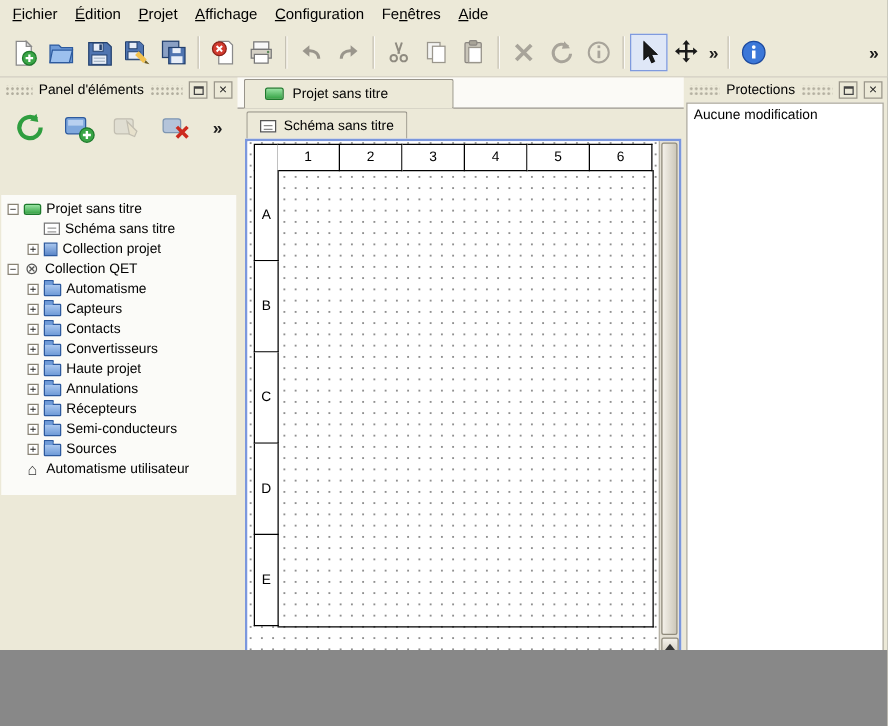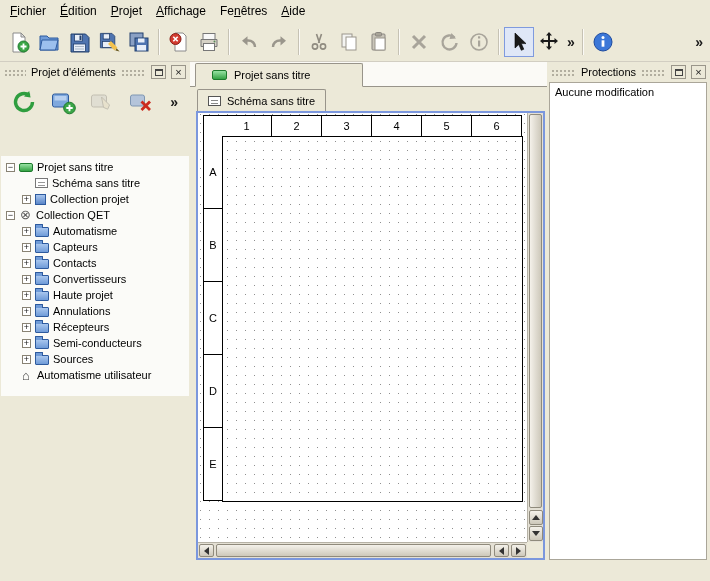--- a/index.html
+++ b/index.html
@@ -1,17 +1,17 @@
 <!DOCTYPE html>
 <html><head>
 <meta charset="utf-8">
 <style>
   *{box-sizing:border-box;margin:0;padding:0}
   body{background:#888;font-family:"Liberation Sans",sans-serif}
-  .app{position:relative;width:710px;height:581px;background:#ece9d8;overflow:hidden;color:#000;font-size:11px}
+  .app{position:relative;width:710px;height:520px;background:#ece9d8;overflow:hidden;color:#000;font-size:11px}
 
   
   .menubar{position:absolute;left:0;top:0;width:710px;height:22px;display:flex;align-items:center;padding-left:3px;background:#ece9d8}
   .menu-item{padding:3px 7px;font-size:12px;cursor:default}
   .menu-item u{text-decoration:underline}
 
   
   .toolbar{position:absolute;left:0;top:22px;width:710px;height:40px;display:flex;align-items:center;padding:0 4px;background:#ece9d8;border-bottom:1px solid #d2cec2}
   .tb{width:30px;height:30px;flex:0 0 auto;display:flex;align-items:center;justify-content:center;background:transparent;border:1px solid transparent;padding:0;cursor:default}
   .tb svg{display:block}
@@ -91,20 +91,21 @@
 <body>
 
 <div class="app">
 
   <div class="menubar">
     <div style="display:flex">
         <div class="menu-item"><u>F</u>ichier</div>
         <div class="menu-item"><u>É</u>dition</div>
         <div class="menu-item"><u>P</u>rojet</div>
         <div class="menu-item"><u>A</u>ffichage</div>
+        <div class="menu-item"><u>C</u>onfiguration</div>
         <div class="menu-item">Fe<u>n</u>êtres</div>
         <div class="menu-item"><u>A</u>ide</div>
       </div>
   </div>
 
   <div class="toolbar">
     <button class="tb">
         <svg width="22" height="22" viewBox="0 0 22 22">
           <path d="M5 2h8l4 4v15H5z" fill="#fff" stroke="#8a8a8a"></path>
           <path d="M13 2v4h4z" fill="#e0e0e0" stroke="#8a8a8a"></path>
@@ -235,21 +236,21 @@
           <path d="M9.6 9.3h2.8v6.4H9.6z" fill="#fff"></path>
         </svg>
       </button>
     <span class="spacer"></span>
     <span class="chev">»</span>
   </div>
 
   <div class="left-dock">
     <div class="dock-titlebar">
       <span class="grip" style="max-width:22px"></span>
-      <span>Projet d'éléments</span>
+      <span>Panel d'éléments</span>
       <span class="grip"></span>
       <button class="dock-btn">
           <span class="float-glyph"></span>
         </button>
       <button class="dock-btn">×</button>
     </div>
     <div class="ldock-toolbar">
       <button class="ldtb">
           <svg width="26" height="26" viewBox="0 0 26 26">
             <path d="M21.5 13a8.5 8.5 0 1 1-3.2-6.6" fill="none" stroke="#2f9e3f" stroke-width="3.4"></path>

